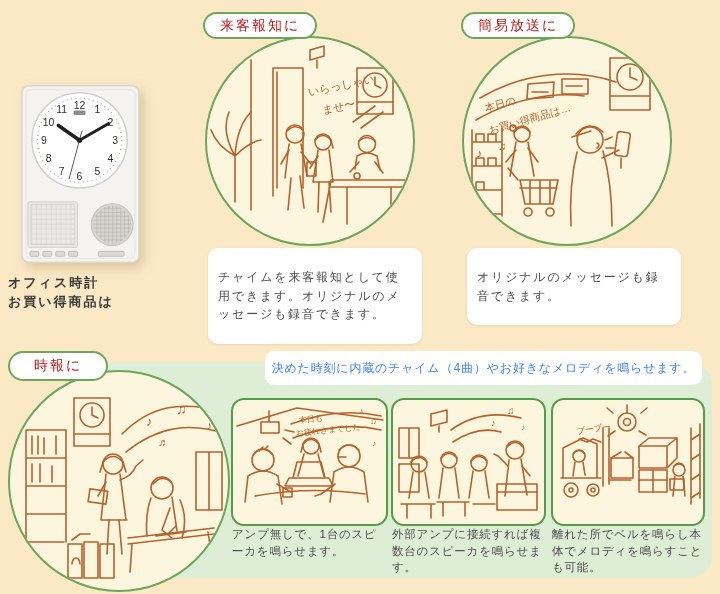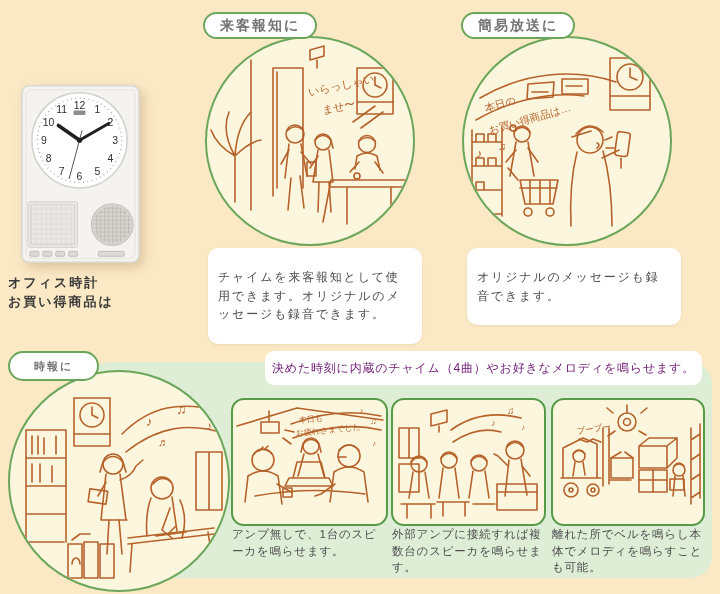--- a/index.html
+++ b/index.html
@@ -8,39 +8,39 @@
 
   
   .product{position:absolute;left:21px;top:84px;width:119px;height:180px;
            filter:drop-shadow(4px 5px 6px rgba(120,90,40,.25));}
   .product svg{display:block;width:100%;height:100%;}
   .product-label{position:absolute;left:8px;top:274px;width:158px;text-align:left;
                  font-size:13px;font-weight:bold;color:#3A3A3A;letter-spacing:2px;line-height:1.45;}
 
   
   .pill{position:absolute;background:#FFFFFF;border:2.5px solid #6BA65A;border-radius:16px;
-        color:#737373;font-weight:bold;display:flex;align-items:center;justify-content:flex-end;
+        color:#b91c1c;font-weight:normal;display:flex;align-items:center;justify-content:flex-end;
         letter-spacing:2px;z-index:6;}
   .pill-sm{height:23px;padding:0 15px;font-size:14px;}
-  .pill-lg{height:26px;padding:0 24px;font-size:11px;}
+  .pill-lg{height:26px;padding:0 24px;font-size:14px;}
 
   
   .circle{position:absolute;border:2px solid #6BA65A;border-radius:50%;background:#FDF6DE;
           overflow:hidden;z-index:4;}
   .circle svg,.card svg{display:block;width:100%;height:100%;}
   .card{position:absolute;border:2.5px solid #579A4A;border-radius:13px;background:#FDF6DE;
         overflow:hidden;z-index:4;}
 
   
   .caption-box{position:absolute;background:#FFFFFF;border-radius:10px;padding:20px 10px;
                box-shadow:0 1px 3px rgba(150,110,50,.15);z-index:3;}
   .caption-box span{display:block;font-size:12px;letter-spacing:1.8px;line-height:1.55;color:#4D4D4D;}
   .header-box{position:absolute;background:#FFFFFF;border-radius:9px;z-index:5;
               display:flex;align-items:center;justify-content:center;}
-  .header-box span{font-size:12px;letter-spacing:0.8px;color:#701a75;}
+  .header-box span{font-size:12px;letter-spacing:0.8px;color:#3b82f6;font-family:Liberation Mono, monospace;}
   .cap{position:absolute;font-size:11.5px;letter-spacing:0.8px;line-height:1.45;color:#4D4D4D;z-index:5;}
 
   
   .panel{position:absolute;left:88px;top:362px;width:624px;height:216px;background:#DEEDD6;
          border-radius:22px;z-index:1;}
 
   
   .art{stroke:#B5622B;fill:none;stroke-width:1.6;stroke-linecap:round;stroke-linejoin:round;}
   .art-text{fill:#B5622B;stroke:none;font-family:"Liberation Sans","DejaVu Sans",sans-serif;}
 </style>

